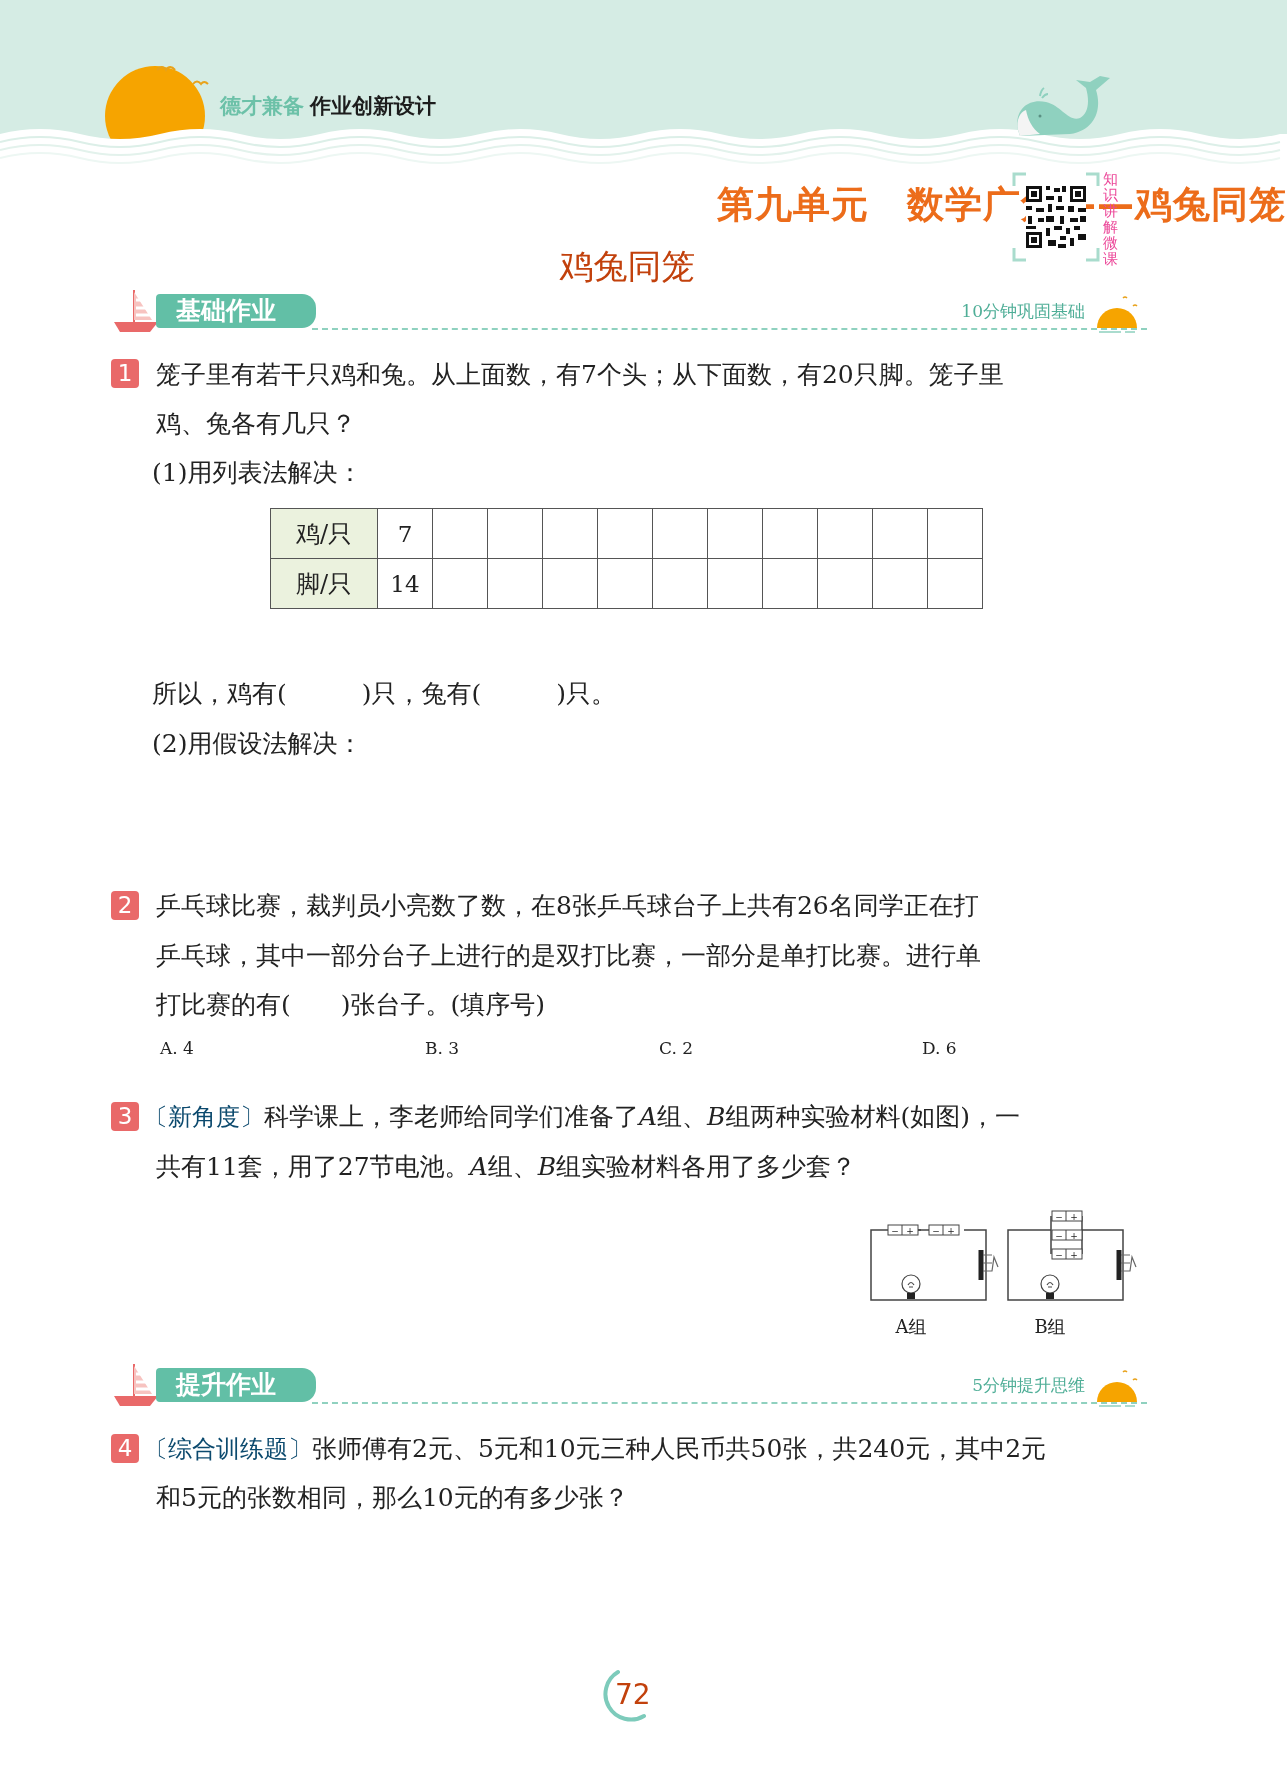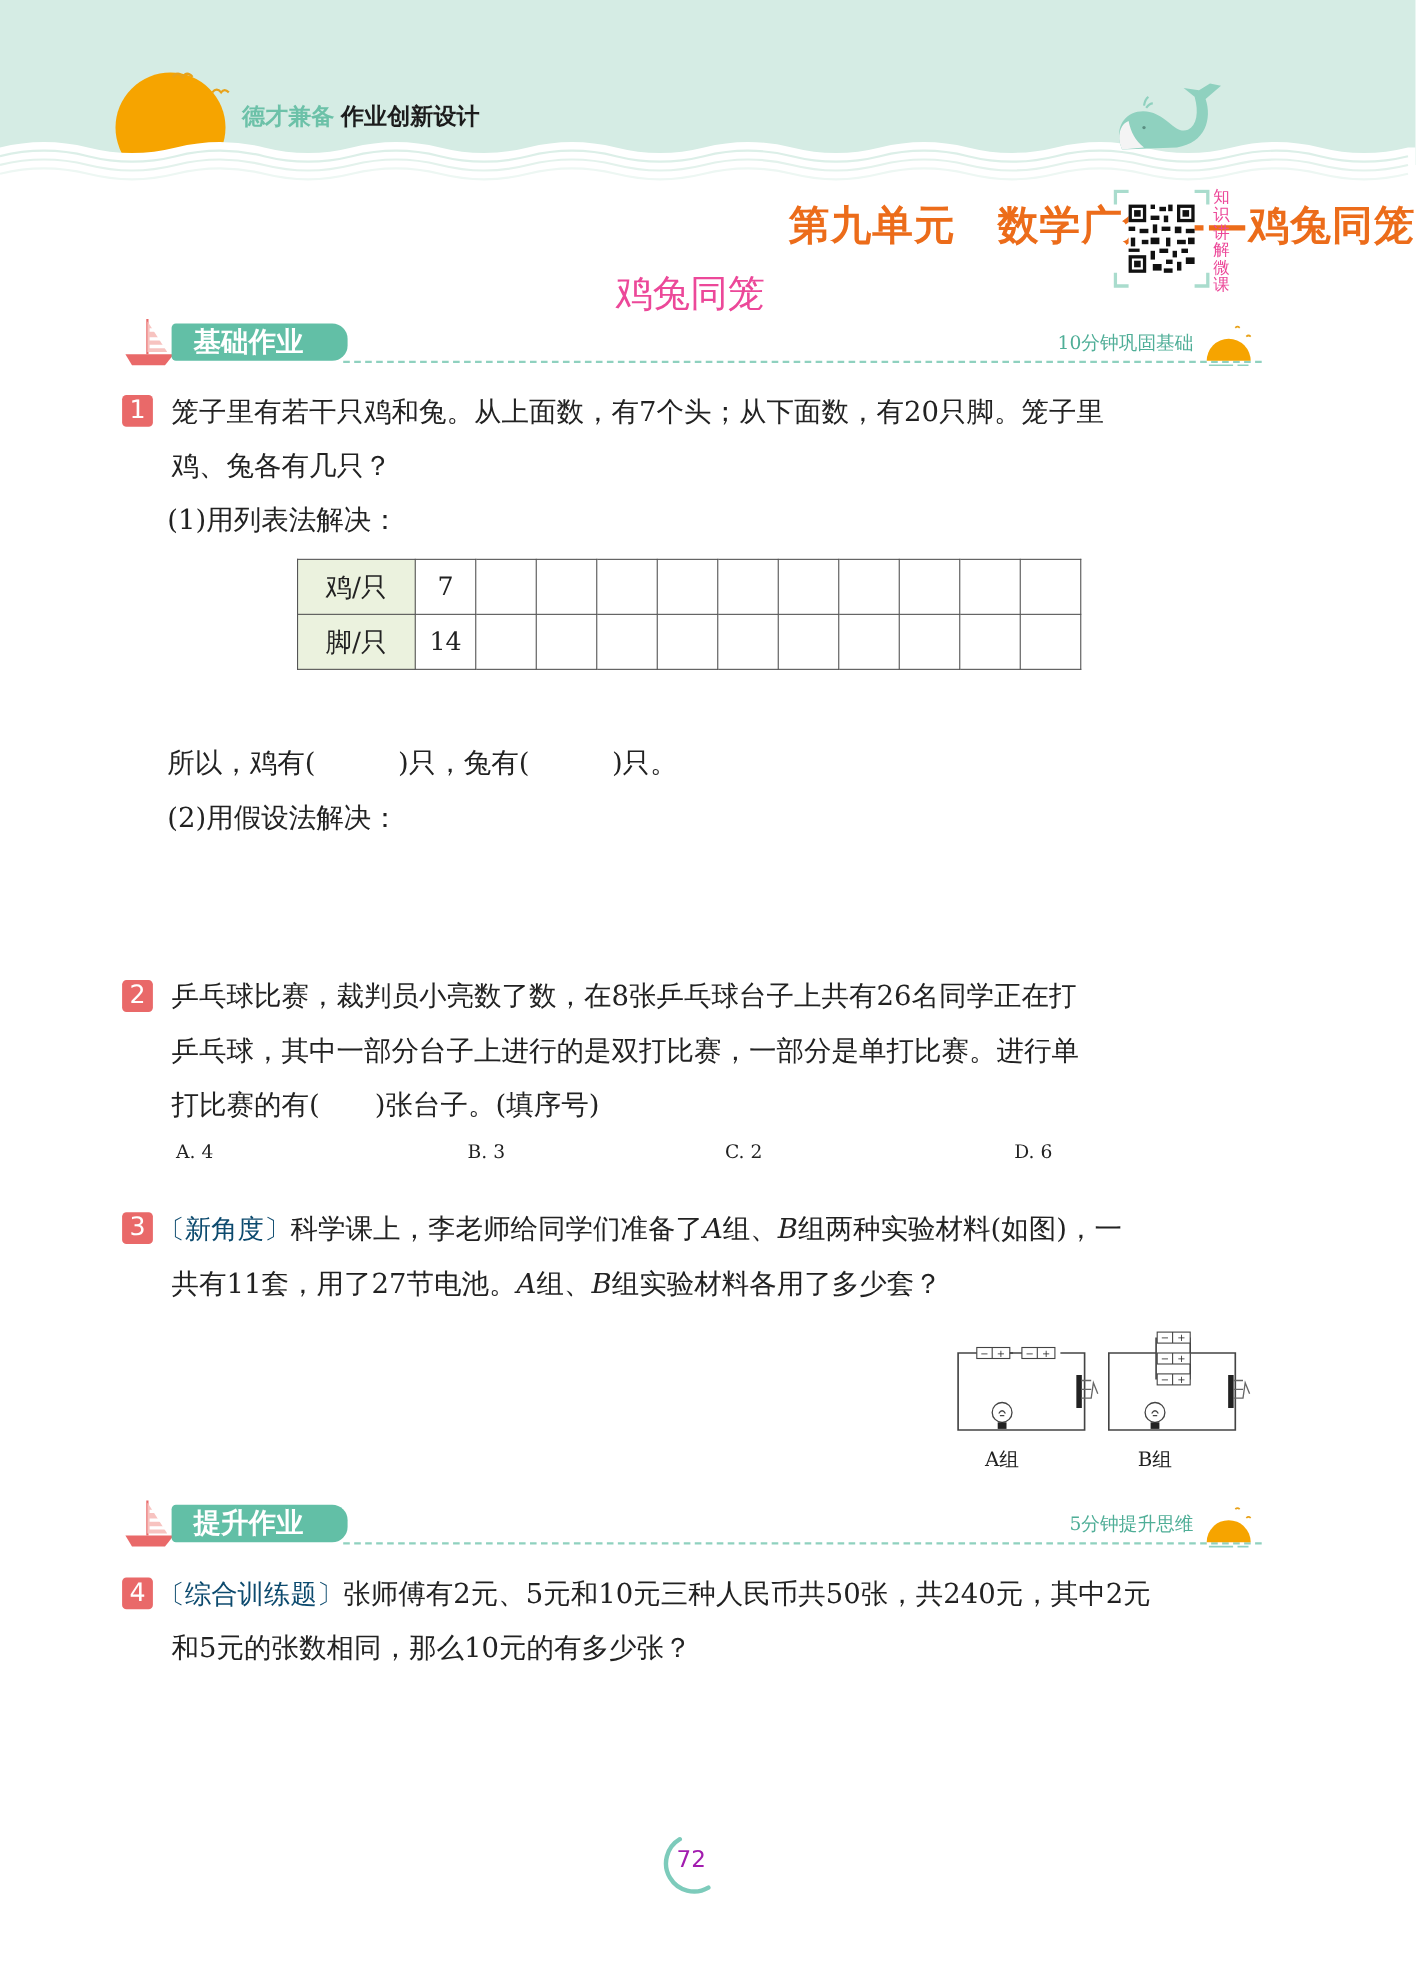--- a/index.html
+++ b/index.html
@@ -7,42 +7,42 @@
          font-family:"DejaVu Serif","Liberation Serif",serif; color:#222; }
   .abs { position:absolute; }
   #header-band { left:0; top:0; width:1287px; height:150px; background:#d5ece4; }
   #waves { left:0; top:118px; width:1287px; height:50px; }
   #sun-big { left:105px; top:66px; width:100px; height:100px; border-radius:50%; background:#f6a400; }
   #brand { left:220px; top:92px; font-family:"DejaVu Sans","Liberation Sans",sans-serif; font-size:21px; font-weight:bold; white-space:nowrap; }
   #brand .b1 { color:#6cc1a8; }
   #brand .b2 { color:#1c1c1c; margin-left:6px; }
   #whale { left:1010px; top:72px; width:105px; height:70px; }
   #title { left:0; width:1287px; top:180px; text-align:right; font-family:"DejaVu Sans","Liberation Sans",sans-serif; font-weight:bold; font-size:37px; color:#ec6c1a; letter-spacing:1px; white-space:pre; }
-  #subtitle { left:0; width:1255px; top:244px; text-align:center; font-family:"DejaVu Sans","Liberation Sans",sans-serif; font-size:34px; color:#ec4899; }
+  #subtitle { left:0; width:1255px; top:244px; text-align:center; font-family:"DejaVu Sans","Liberation Sans",sans-serif; font-size:34px; color:#c2410c; }
   #qr-frame { left:1012px; top:172px; width:88px; height:90px; }
   #qr-label { left:1103px; top:171px; width:18px; font-family:"DejaVu Sans","Liberation Sans",sans-serif; font-size:15px; line-height:16px; color:#ec4899; }
   .sec-head { left:112px; width:1035px; height:46px; }
   .sec-badge { position:absolute; left:44px; top:6px; height:34px; background:#62bfa6; border-radius:4px 14px 14px 4px; color:#fff;
                font-family:"DejaVu Sans","Liberation Sans",sans-serif; font-weight:bold; font-size:25px; line-height:34px; padding:0 40px 0 20px; }
   .sec-boat { position:absolute; left:0; top:0; width:48px; height:46px; }
   .sec-line { position:absolute; left:200px; right:0; top:40px; border-top:2px dashed #8fd1bf; }
   .sec-right { position:absolute; right:62px; top:12px; color:#4fae97; font-size:17px; font-family:"DejaVu Serif","Liberation Serif",serif; }
   .sec-sun { position:absolute; right:6px; top:6px; width:48px; height:40px; }
   .qnum { position:absolute; width:28px; height:29px; background:#e96969; color:#fff; border-radius:4px;
           font-family:"DejaVu Sans","Liberation Sans",sans-serif; font-size:23px; line-height:29px; text-align:center; }
   .line { position:absolute; left:156px; font-size:25px; white-space:pre; color:#222;text-align:right; }
   .tag { color:#0c4a6e; font-size:24px; }
   .ital { font-style:italic; }
   #table1 { position:absolute; left:270px; top:508px; border-collapse:collapse;padding-left:29px; }
   #table1 td { border:1.5px solid #555; height:49px; width:54px; text-align:center; font-size:23px; padding:0; }
   #table1 td.lbl { background:#ebf2de; width:106px; font-size:24px; }
   .opt { position:absolute; top:1038px; font-size:17px; }
   #diagram { left:866px; top:1205px; width:285px; height:135px; }
   #pageno { left:598px; top:1668px; width:60px; height:54px; }
-  #pageno-text { position:absolute; left:17px; top:10px; font-family:"DejaVu Sans","Liberation Sans",sans-serif; font-size:21px; color:#a21caf; }
+  #pageno-text { position:absolute; left:17px; top:10px; font-family:"DejaVu Sans","Liberation Sans",sans-serif; font-size:28px; color:#c2410c; }
 </style>
 </head>
 <body>
 
 <div class="abs" id="header-band"></div>
 <div class="abs" id="sun-big"></div>
 <svg class="abs" style="left:145px;top:60px;width:70px;height:30px">
   <path d="M12 10 q5 -6 9 0 q4 -6 9 0" stroke="#e8a21a" stroke-width="2.2" fill="none"></path>
   <path d="M48 24 q4 -5 8 0 q3 -4 7 0" stroke="#e8a21a" stroke-width="2" fill="none"></path>
 </svg>

